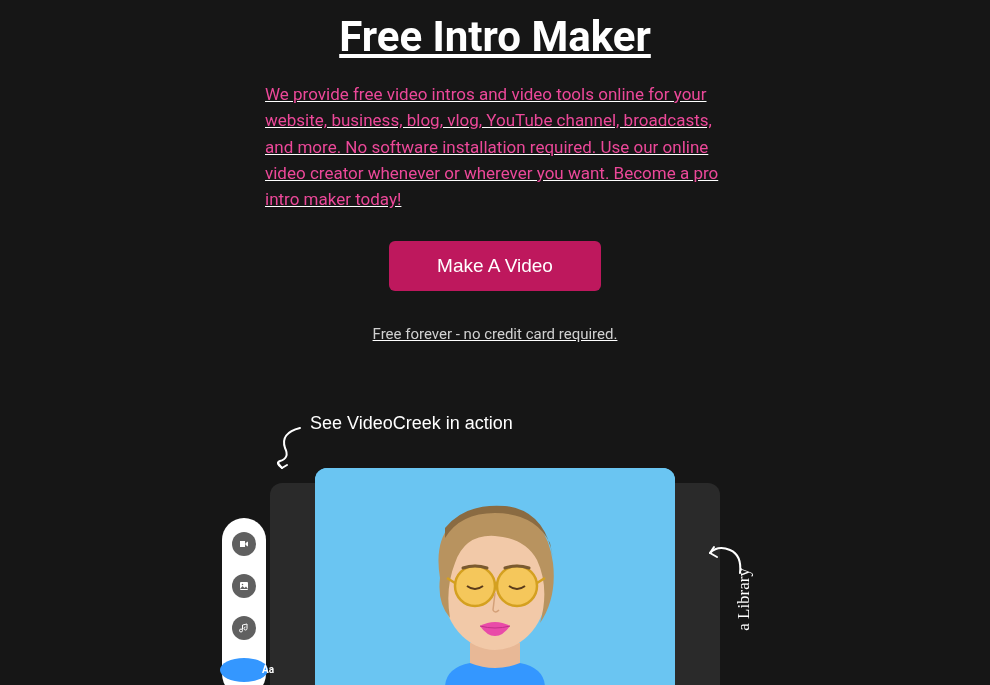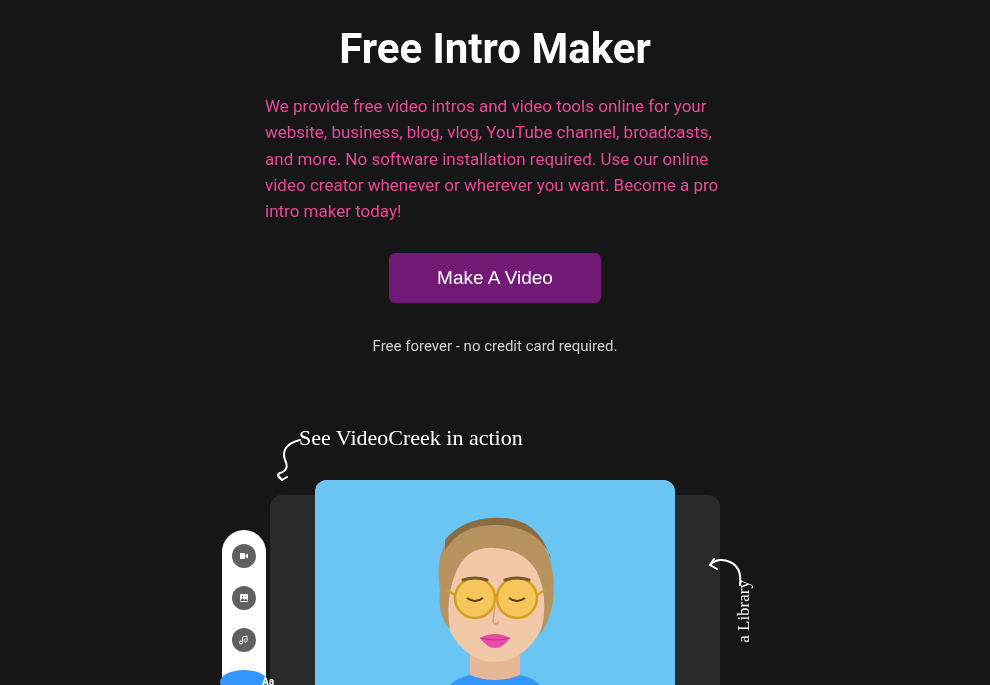--- a/index.html
+++ b/index.html
@@ -11,40 +11,41 @@
       background: #161616;
       color: #ffffff;
       font-family: -apple-system, BlinkMacSystemFont, "Segoe UI", Roboto, sans-serif;
       width: 990px;
       height: 685px;
       overflow: hidden;
       position: relative;
     }
     .hero {
       text-align: center;
-      padding-top: 24px;
+      padding-top: 12px;
       max-width: 520px;
       margin: 0 auto;
+      text-decoration: underline;
     }
     .hero h1 {
       font-size: 42px;
       font-weight: 700;
       margin-bottom: 20px;
     }
     .hero-description {
       font-size: 17px;
       line-height: 1.55;
       color: #ec4899;
       text-align: left;
       margin: 0 auto 28px;
       max-width: 460px;
     }
     .cta-button {
       display: inline-block;
-      background: #701a75;
+      background: #be185d;
       color: #fff;
       font-size: 19px;
       font-weight: 500;
       padding: 14px 48px;
       border: none;
       border-radius: 6px;
       cursor: pointer;
       margin-bottom: 22px;
     }
     .subtext {
@@ -52,24 +53,24 @@
       color: #d0d0d0;
       margin-top: 12px;
     }
     .demo-section {
       position: relative;
       margin-top: 70px;
       height: 300px;
     }
     .callout-see {
       position: absolute;
-      left: 299px;
+      left: 310px;
       top: 0;
-      font-family: Liberation Serif, serif;
-      font-size: 22px;
+      font-family: Liberation Sans, sans-serif;
+      font-size: 18px;
       color: #ffffff;
     }
     .arrow-left {
       position: absolute;
       left: 270px;
       top: 10px;
     }
     .editor-frame {
       position: absolute;
       left: 270px;

